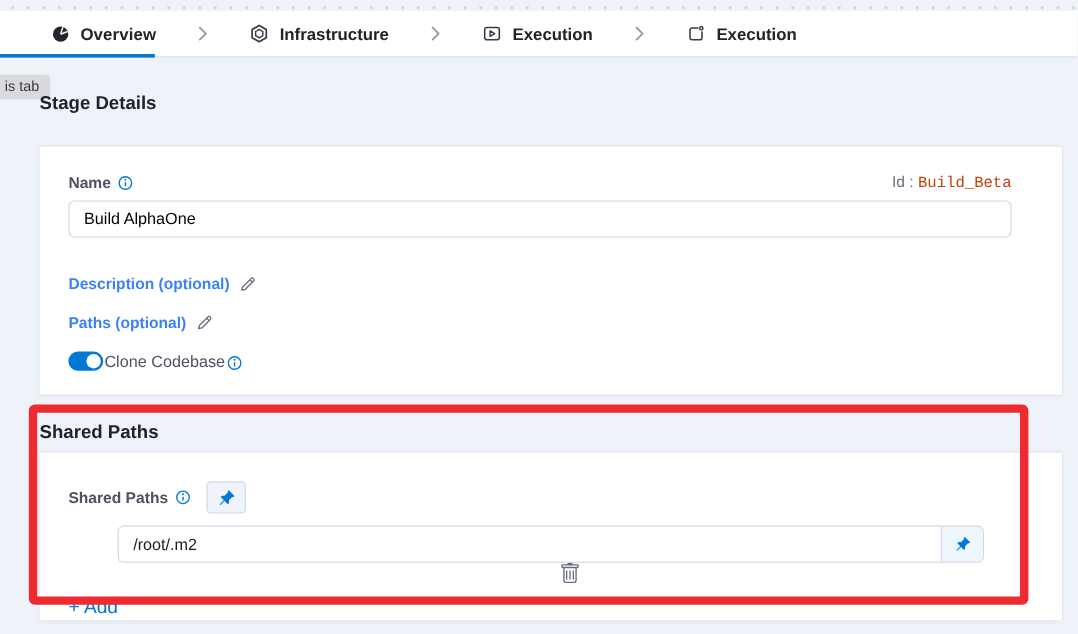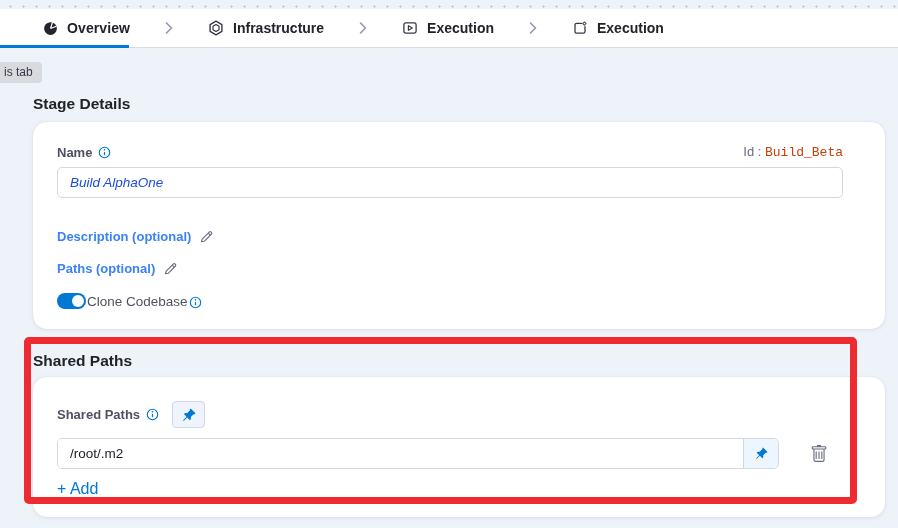--- a/index.html
+++ b/index.html
@@ -47,47 +47,47 @@
     position:absolute; top:62px; left:-5px;
     background:#d9dade; color:#383946;
     font-size:12px; padding:3px 9px 4px 9px;
     border-radius:4px; white-space:nowrap;
   }
 
   .section-heading {
     position:absolute; left:33px;
     font-size:15.5px; font-weight:700; color:#22222a;
   }
-  #stage-heading { top:95px; }
+  #stage-heading { top:78px; }
   #shared-heading { top:352px; z-index:6; }
 
   .card {
     position:absolute; left:33px; width:852px;
-    background:#ffffff; border-radius:14px;
+    background:#ffffff; border-radius:0;
     box-shadow:0 0 1px rgba(40,41,61,.16), 0 1px 4px rgba(96,97,112,.12);
   }
   #card-stage   { top:122px; height:207px; padding:22px 24px; }
   #card-shared  { top:377px; height:140px; padding:24px 24px; }
 
   .field-label {
     display:flex; align-items:center; gap:6px;
     font-size:13px; font-weight:700; color:#4f5162;
   }
   .label-row-split {
     width:786px; display:flex; align-items:center; justify-content:space-between;
   }
   .id-wrap { font-size:13px; color:#6b6d85; }
   .id-link { color:#c2410c; text-decoration:none;font-family:Liberation Mono, monospace; }
 
   .text-input {
     margin-top:7px; width:786px; height:31px;
     border:1px solid #d4d6e3; border-radius:5px;
     font-family:"Liberation Sans", sans-serif;
-    font-size:13.5px; color:#1d4ed8; padding:0 12px;
-    background:#fff; outline:none; display:block;font-style:italic;
+    font-size:13.5px; color:#000000; padding:0 12px;
+    background:#fff; outline:none; display:block;
   }
 
   .edit-row {
     display:flex; align-items:center; gap:8px;
     font-size:13px; font-weight:700; color:#3b82f6;
   }
   #desc-row   { margin-top:31px; }
   #tags-row   { margin-top:17px; }
   #toggle-row { margin-top:17px; display:flex; align-items:flex-end; gap:1px; }
 
@@ -108,21 +108,21 @@
     z-index:5; pointer-events:none;
   }
 
   .shared-label-row { display:flex; align-items:center; }
   .pin-btn {
     margin-left:13px; width:33px; height:27px;
     background:#eff3fb; border:1px solid #d2d8e8; border-radius:4px;
     display:flex; align-items:center; justify-content:center; cursor:pointer;
   }
 
-  .path-row { margin-top:10px; display:flex; align-items:center; }
+  .path-row { margin-top:10px; display:flex; align-items:center;flex-direction:column; }
   .path-input-wrap {
     width:722px; height:31px;
     border:1px solid #d4d6e3; border-radius:5px;
     display:flex; overflow:hidden; background:#fff;
   }
   .path-input-wrap input {
     flex:1; border:none; outline:none;
     font-family:"Liberation Sans", sans-serif;
     font-size:13.5px; color:#1c1c28; padding:0 12px;
   }

